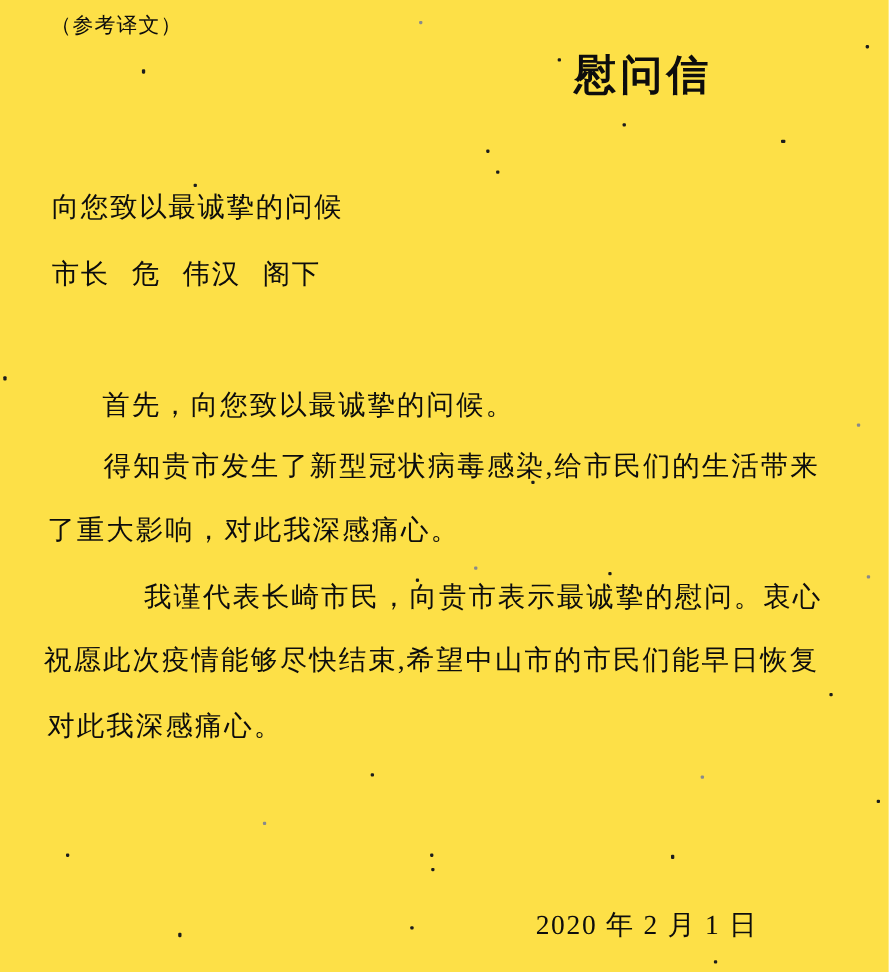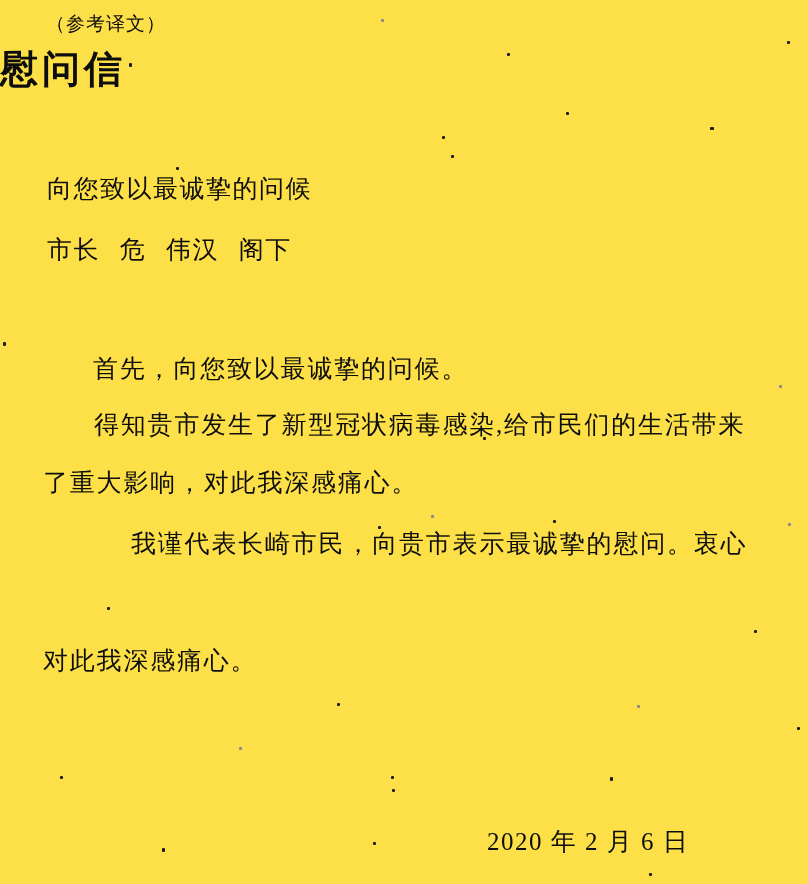--- a/index.html
+++ b/index.html
@@ -24,21 +24,21 @@
     -webkit-font-smoothing: antialiased;
   }
   .note {
     left: 46px; top: 14px;
     font-size: 19px;
     letter-spacing: 1px;
   }
   .title {
     left: 0; top: 50px;
     width: 648px;
-    text-align: left;
+    text-align: right;
     font-size: 38px;
     font-weight: bold;
     letter-spacing: 4px;
     margin: 0;
   }
   .recipient1 {
     left: 47px; top: 176px;
     font-size: 25px;
     letter-spacing: 1.5px;
   }
@@ -87,23 +87,24 @@
 
   <h1 class="txt title">慰问信</h1>
 
   <div class="txt recipient1">向您致以最诚挚的问候</div>
   <div class="txt bodyline b1">首先，向您致以最诚挚的问候。</div>
 
   <div class="txt recipient2">市长 危 伟汉 阁下</div>
   <div class="txt bodyline b2">得知贵市发生了新型冠状病毒感染,给市民们的生活带来</div>
   <div class="txt bodyline b3">了重大影响，对此我深感痛心。</div>
   <div class="txt bodyline b4">我谨代表长崎市民，向贵市表示最诚挚的慰问。衷心</div>
+  <div class="txt bodyline b5">祝愿此次疫情能够尽快结束,希望中山市的市民们能早日恢复</div>
   <div class="txt bodyline b6">对此我深感痛心。</div>
 
-  <div class="txt date">2020 年 2 月 6 日</div>
+  <div class="txt date">2020 年 2 月 1 日</div>
 
   <div class="speck light" style="left:381px;top:19px;"></div>
   <div class="speck" style="left:787px;top:41px;"></div>
   <div class="speck" style="left:507px;top:53px;"></div>
   <div class="speck" style="left:129px;top:63px;height:4px;"></div>
   <div class="speck" style="left:566px;top:112px;"></div>
   <div class="speck" style="left:710px;top:127px;width:4px;"></div>
   <div class="speck" style="left:442px;top:136px;"></div>
   <div class="speck" style="left:176px;top:167px;"></div>
   <div class="speck" style="left:451px;top:155px;"></div>

